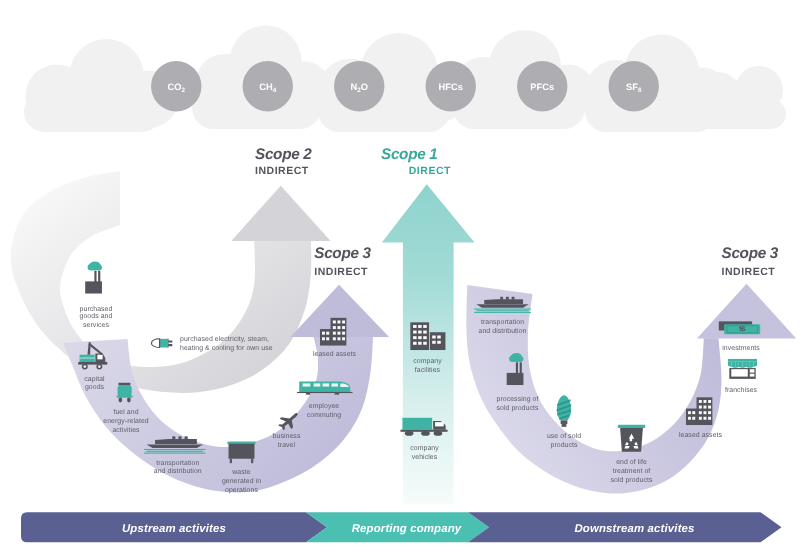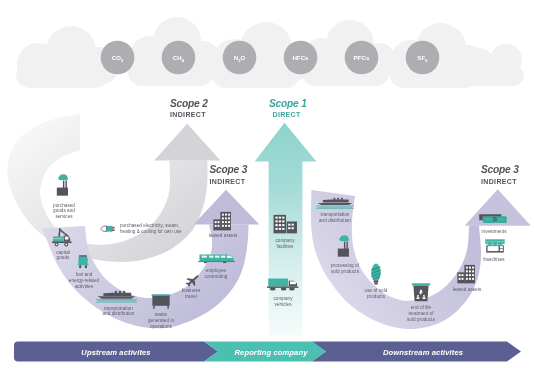--- a/index.html
+++ b/index.html
@@ -395,21 +395,21 @@
 <div>franchises</div>
 </div>
 </div>
 <div class="lbl" style="left:120px;top:223px;width:90px;text-align:left;">
 <div>purchased electricity, steam,</div>
 <div>heating &amp; cooling for own use</div>
 </div>
 <div class="scopes">
 <div class="scope-t" style="left:170px;top:97.5px;">Scope 2</div>
 <div class="scope-s" style="left:170px;top:111px;">INDIRECT</div>
-<div class="scope-t tealtxt" style="left:269px;top:97.5px;">Scope 1</div>
+<div class="scope-t tealtxt" style="left:254px;top:97.5px;">Scope 1</div>
 <div class="scope-s tealtxt" style="left:272.5px;top:111px;">DIRECT</div>
 <div class="scope-t" style="left:209.5px;top:164px;">Scope 3</div>
 <div class="scope-s" style="left:209.5px;top:177.5px;">INDIRECT</div>
 <div class="scope-t" style="left:481px;top:164px;">Scope 3</div>
 <div class="scope-s" style="left:481px;top:177.5px;">INDIRECT</div>
 </div>
 
 <svg width="534" height="368" viewBox="0 0 534 368">
 <path fill="#5a6192" d="M18,341.5 Q14,341.5 14,345.5 L14,357.5 Q14,361.5 18,361.5 L204,361.5 L218,351.5 L204,341.5 Z"></path>
 <path fill="#4cbfb3" d="M204,341.5 L312,341.5 L326,351.5 L312,361.5 L204,361.5 L218,351.5 Z"></path>

